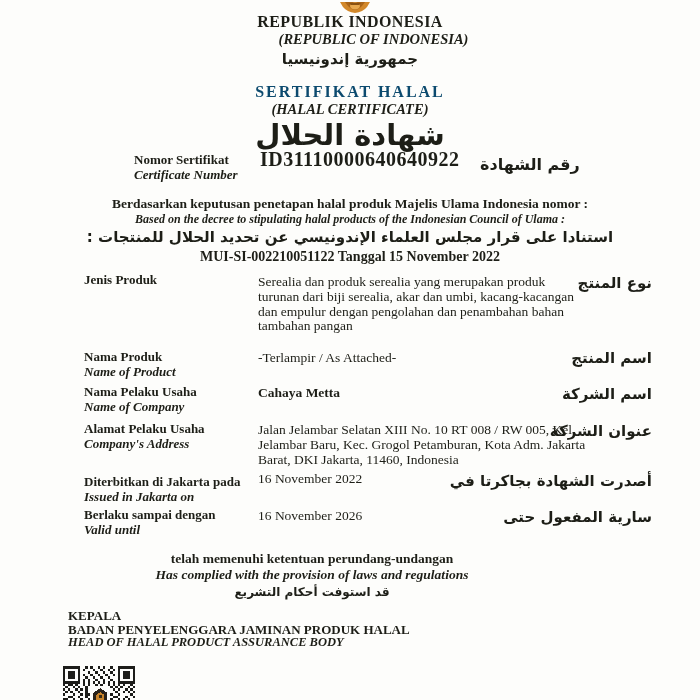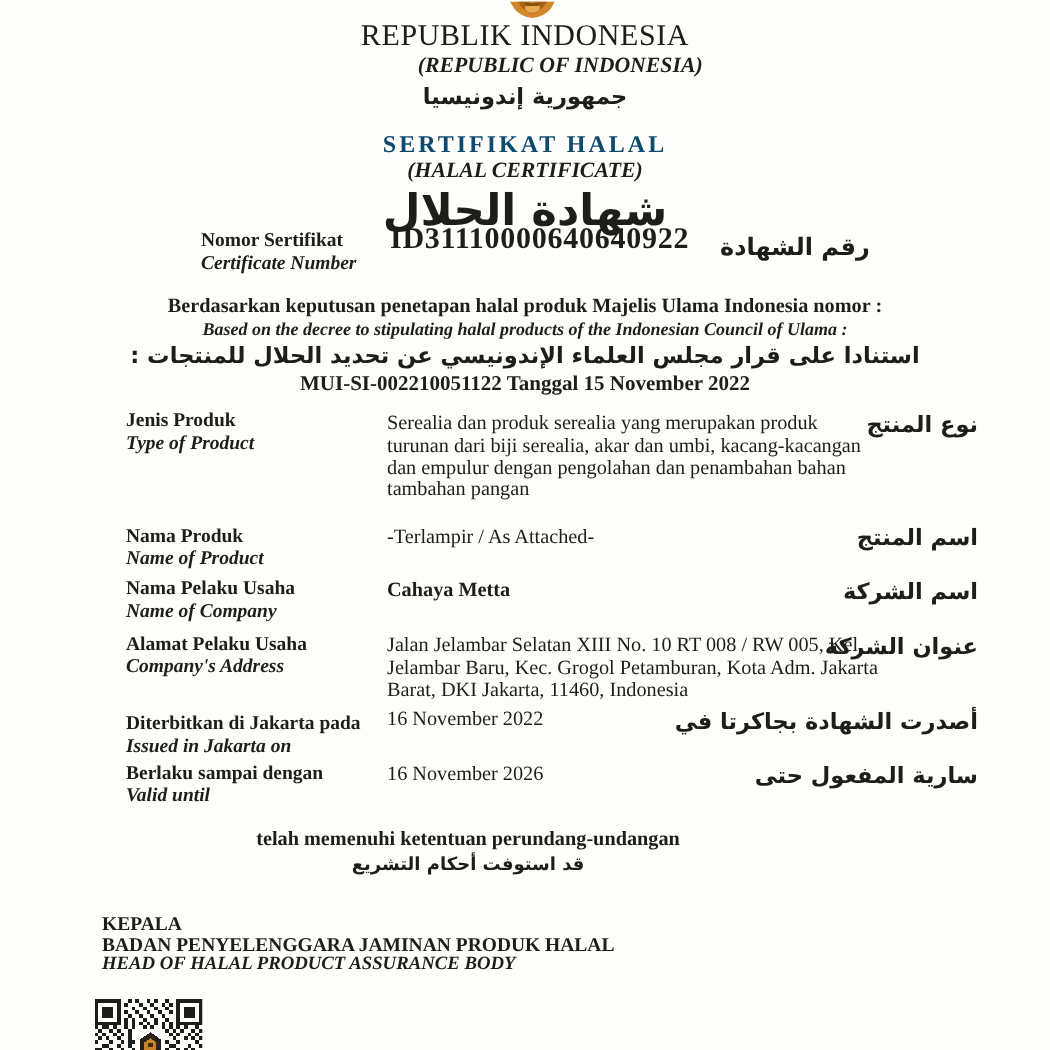--- a/index.html
+++ b/index.html
@@ -9,21 +9,21 @@
     font-family:"Liberation Serif","DejaVu Serif",serif;
     color:#1d1e17;
   }
   .bold{font-weight:bold;}
   .bi{font-weight:bold;font-style:italic;}
   .ar{font-family:"DejaVu Sans",sans-serif;font-weight:bold;direction:rtl;}
 
   .emblem{position:absolute;top:0;left:336px;width:38px;height:12px;}
 
   .header{position:absolute;top:13px;left:0;width:700px;text-align:center;}
-  .h-country{font-size:20px;font-weight:normal;letter-spacing:.4px;}
+  .h-country{font-size:16px;font-weight:bold;letter-spacing:.4px;}
   .h-country-en{font-size:14.5px;padding-left:47px;}
   .h-country-ar{font-size:15px;margin-top:2px;}
   .h-cert{font-size:16px;font-weight:bold;letter-spacing:2px;margin-top:15px;color:#0c4a6e;}
   .h-cert-en{font-size:14.5px;}
   .h-cert-ar{font-size:29px;margin-top:1px;line-height:33px;}
 
   .certnum-label{position:absolute;top:152px;left:134px;font-size:13px;line-height:15px;}
   .certnum-value{position:absolute;top:148px;left:260px;font-size:20px;font-weight:bold;letter-spacing:.5px;}
   .certnum-ar{position:absolute;top:155px;left:480px;font-size:16px;}
 
@@ -83,21 +83,20 @@
   <div class="decree">
     <div class="decree-id">Berdasarkan keputusan penetapan halal produk Majelis Ulama Indonesia nomor :</div>
     <div class="decree-en bi">Based on the decree to stipulating halal products of the Indonesian Council of Ulama :</div>
     <div class="decree-ar ar" dir="rtl">استنادا على قرار مجلس العلماء الإندونيسي عن تحديد الحلال للمنتجات :</div>
     <div class="decree-num">MUI-SI-002210051122 Tanggal 15 November 2022</div>
   </div>
 
   <div class="frow" style="top:272px;">
     <div class="flabel">
       <div class="bold">Jenis Produk</div>
-      <div class="bi">Type of Product</div>
     </div>
     <div class="fvalue" style="top:3px;">Serealia dan produk serealia yang merupakan produk turunan dari biji serealia, akar dan umbi, kacang-kacangan dan empulur dengan pengolahan dan penambahan bahan tambahan pangan</div>
     <div class="farab ar" dir="rtl" style="top:2px;">نوع المنتج</div>
   </div>
 
   <div class="frow" style="top:349px;">
     <div class="flabel">
       <div class="bold">Nama Produk</div>
       <div class="bi">Name of Product</div>
     </div>
@@ -136,20 +135,21 @@
     <div class="flabel">
       <div class="bold">Berlaku sampai dengan</div>
       <div class="bi">Valid until</div>
     </div>
     <div class="fvalue" style="top:2px;">16 November 2026</div>
     <div class="farab ar" dir="rtl" style="top:1px;">سارية المفعول حتى</div>
   </div>
 
   <div class="compliance">
     <div class="comp-id">telah memenuhi ketentuan perundang-undangan</div>
+    <div class="comp-en bi">Has complied with the provision of laws and regulations</div>
     <div class="comp-ar ar" dir="rtl">قد استوفت أحكام التشريع</div>
   </div>
 
   <div class="signature">
     <div class="sig-kepala">KEPALA</div>
     <div class="sig-body">BADAN PENYELENGGARA JAMINAN PRODUK HALAL</div>
     <div class="sig-en bi">HEAD OF HALAL PRODUCT ASSURANCE BODY</div>
   </div>
 
   <div class="qr">

